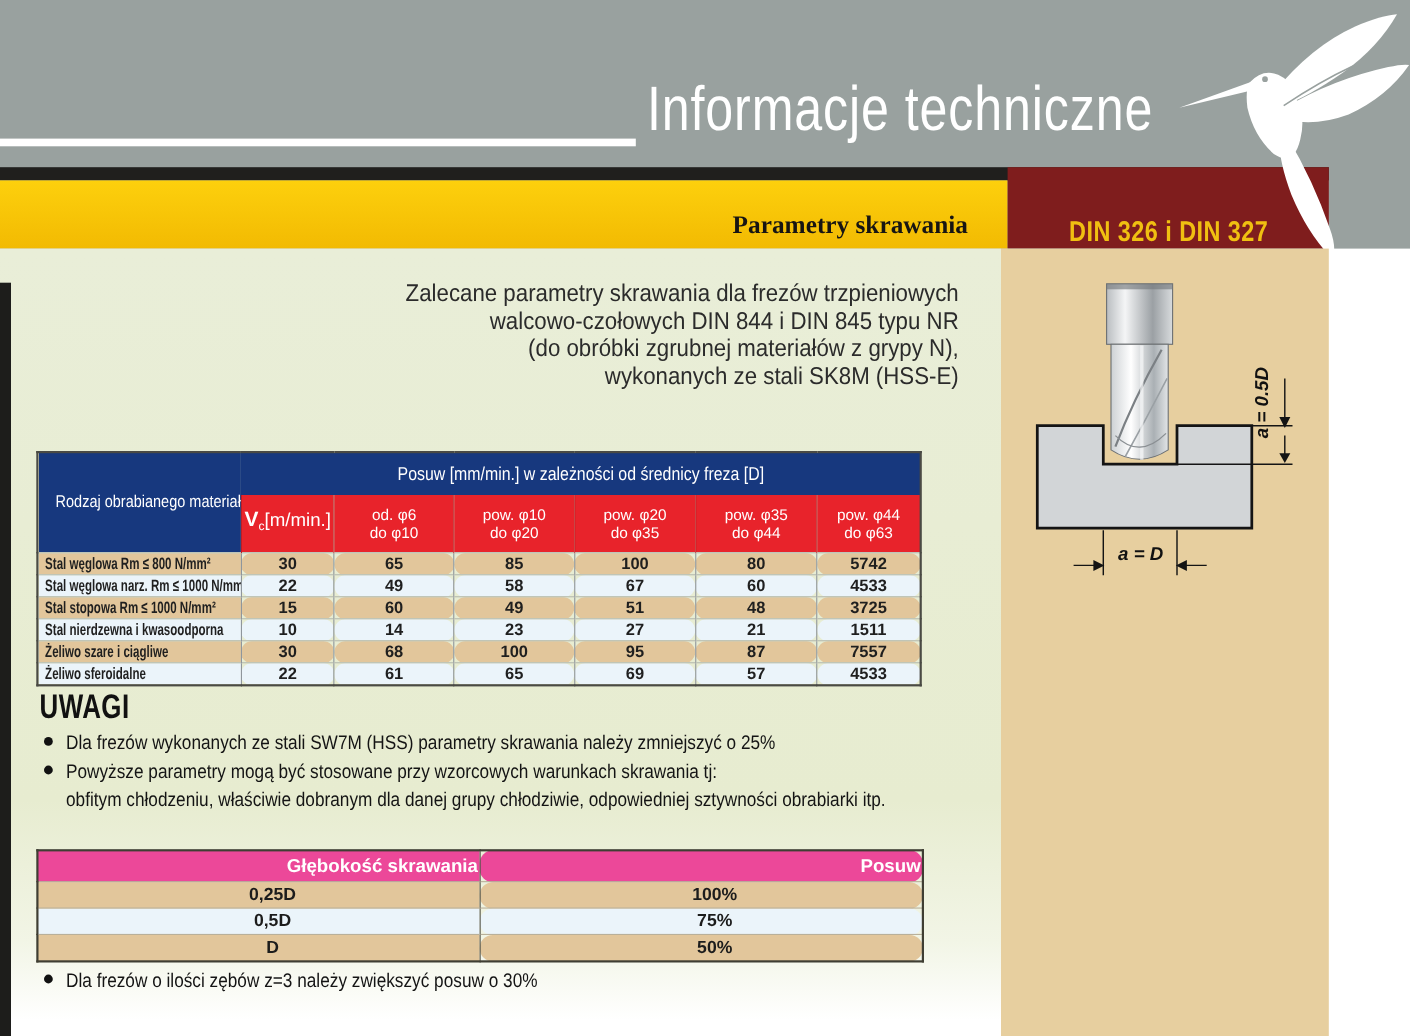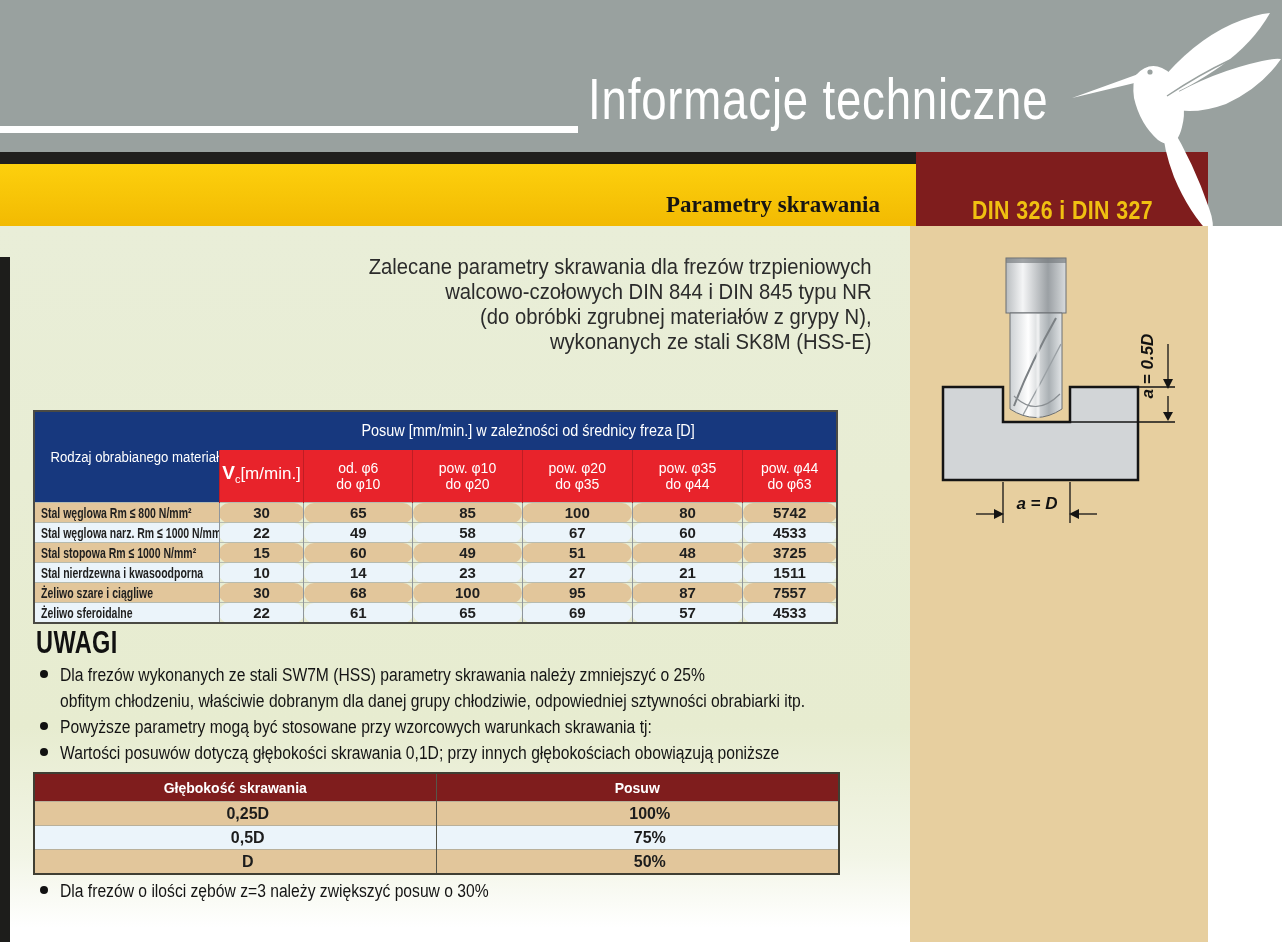--- a/index.html
+++ b/index.html
@@ -66,25 +66,25 @@
   .b-line .dot{width:8px;height:8px;border-radius:50%;background:#111;
                margin:8px 12px 0 4px;flex:none;}
   .b-line.cont .dot{visibility:hidden;}
   .b-line .txt{font-size:18px;line-height:26px;color:#141414;font-weight:500;
                white-space:nowrap;display:inline-block;transform:scaleX(.87);transform-origin:0 50%;}
   .u-list{top:662px;}
   .f-list{top:878px;}
 
   
   .tbl2{left:33px;top:772px;width:805px;border:2px solid #3f3e33;}
-  .tbl2 th{background:#7f1d1d;color:#fff;height:25px;font-size:14px;font-weight:700;
-           text-align:center;vertical-align:middle;}
+  .tbl2 th{background:#ec4899;color:#fff;height:25px;font-size:17px;font-weight:700;
+           text-align:right;vertical-align:middle;}
   .tbl2 td{height:21px;text-align:center;vertical-align:middle;font-size:16px;font-weight:600;
            color:#1c1c1c;border-top:1px solid #b9b09a;padding-left:26px;}
-  .tbl2 td.c2,.tbl2 th.c2{border-left:1px solid #56564a;}
+  .tbl2 td.c2,.tbl2 th.c2{border-left:1px solid #56564a;border-radius:12px;}
 
   
   .diagram{left:910px;top:226px;}
   .bird{left:1070px;top:12px;}
 </style>
 </head>
 <body>
 
 <div class="abs banner-gray"></div>
 <div class="abs white-line"></div>
@@ -207,31 +207,27 @@
   </tbody>
 </table>
 
 <div class="abs uwagi-h">UWAGI</div>
 
 <div class="abs blist u-list">
   <div class="b-line">
       <span class="dot"></span>
       <span class="txt">Dla frezów wykonanych ze stali SW7M (HSS) parametry skrawania należy zmniejszyć o 25%</span>
     </div>
-  <div class="b-line cont">
-      <span class="dot"></span>
-      <span class="txt">obfitym chłodzeniu, właściwie dobranym dla danej grupy chłodziwie, odpowiedniej sztywności obrabiarki itp.</span>
-    </div>
   <div class="b-line">
       <span class="dot"></span>
       <span class="txt">Powyższe parametry mogą być stosowane przy wzorcowych warunkach skrawania tj:</span>
     </div>
-  <div class="b-line">
+  <div class="b-line cont">
       <span class="dot"></span>
-      <span class="txt">Wartości posuwów dotyczą głębokości skrawania 0,1D; przy innych głębokościach obowiązują poniższe</span>
+      <span class="txt">obfitym chłodzeniu, właściwie dobranym dla danej grupy chłodziwie, odpowiedniej sztywności obrabiarki itp.</span>
     </div>
 </div>
 
 <table class="abs tbl2">
   <colgroup>
       <col style="width:402px">
       <col style="width:403px">
     </colgroup>
   <thead>
     <tr>

